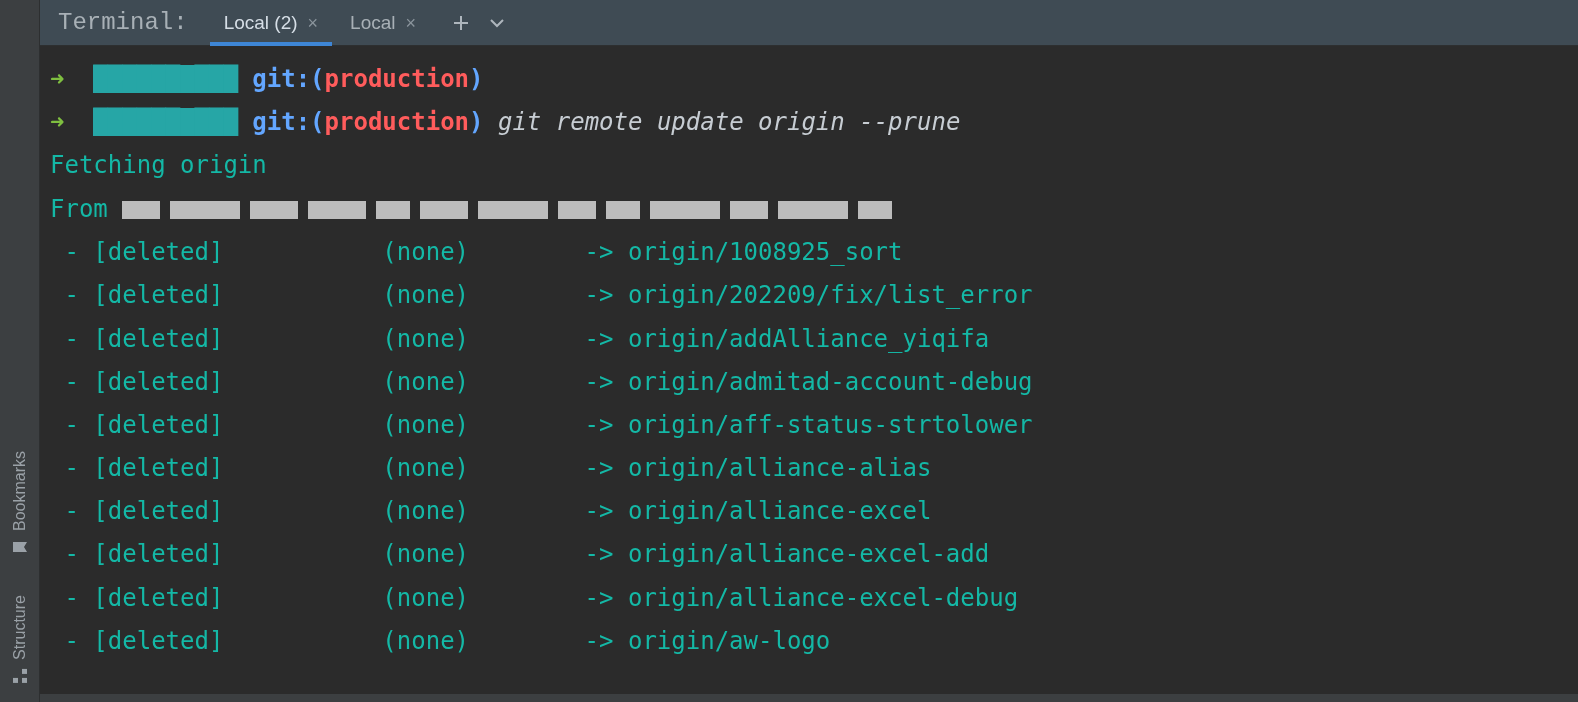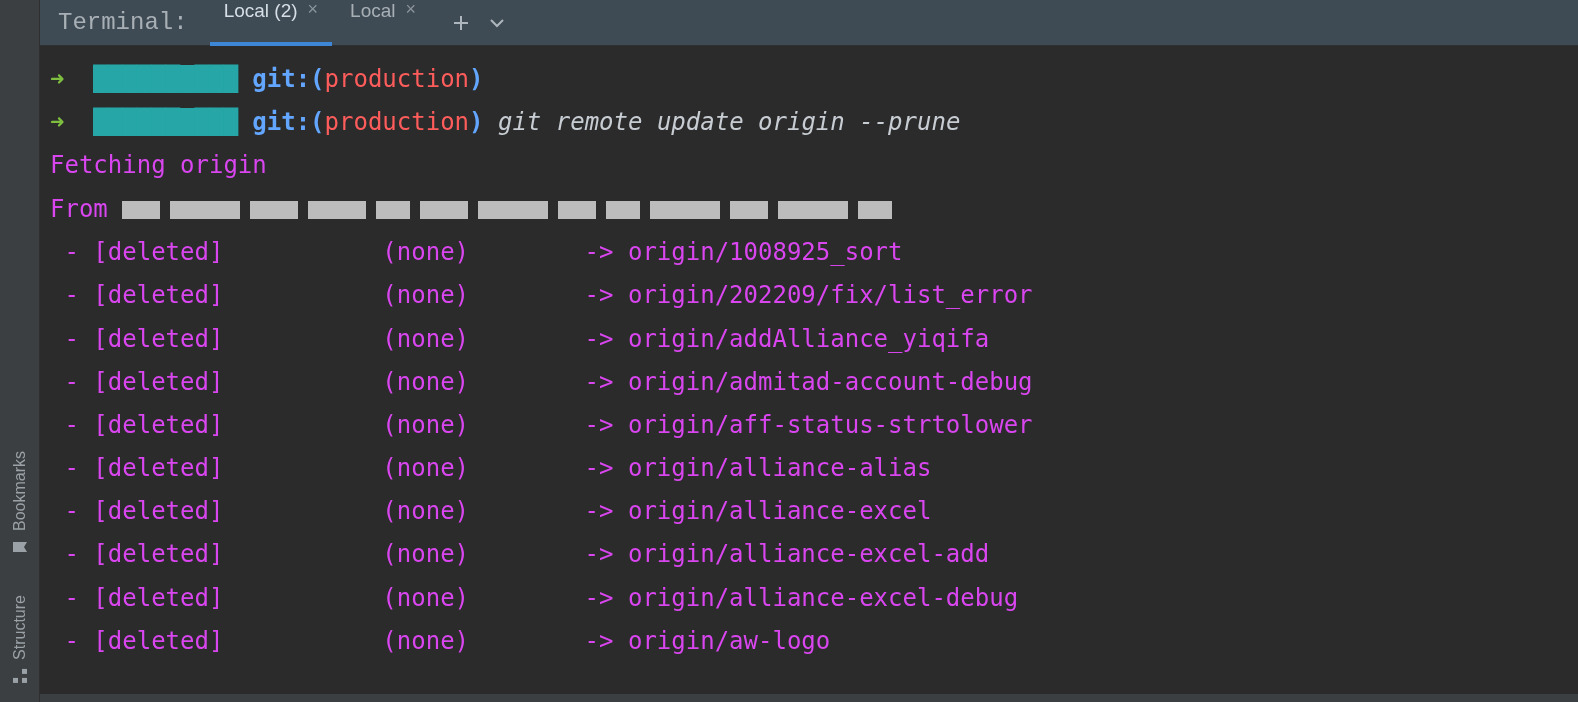--- a/index.html
+++ b/index.html
@@ -76,21 +76,21 @@
     border-bottom: 1px solid #2d2f30;
   }
   .tabbar-label {
     display: flex; align-items: center;
     color: var(--fg-dim);
     font-size: 24px;
     padding: 0 18px 0 8px;
     font-family: Liberation Mono, monospace;
   }
   .tab {
-    display: flex; 
+    display: flex; align-items: center;
     padding: 0 14px;
     color: var(--fg-tab-inactive);
     font-size: 19px;
     cursor: pointer;
     gap: 10px;
     position: relative;
   }
   .tab.active {
     color: var(--fg-tab-active);
   }
@@ -129,23 +129,23 @@
     font-family: "SF Mono", Menlo, Consolas, "DejaVu Sans Mono", monospace;
     font-size: 24px;
     line-height: 1.8;
     color: var(--term-white);
     white-space: pre;
   }
   .arrow { color: var(--prompt-arrow); font-weight: bold; }
   .host { color: var(--prompt-cyan); background: var(--prompt-cyan); }
   .git  { color: var(--git-blue); font-weight: 700; }
   .paren{ color: var(--git-blue); font-weight: 600; }
-  .branch{ color: var(--branch-red); font-weight: 400; }
+  .branch{ color: var(--branch-red); font-weight: 700; }
   .cmd  { color: #c7cdd3; font-style: italic; }
-  .out  { color: #d946ef; }
+  .out  { color: #14b8a6; }
   .redact {
     display: inline-block;
     color: transparent;
     vertical-align: middle;
   }
   .redact i {
     display: inline-block;
     background: #bcbcbc;
     height: 18px;
     vertical-align: middle;

